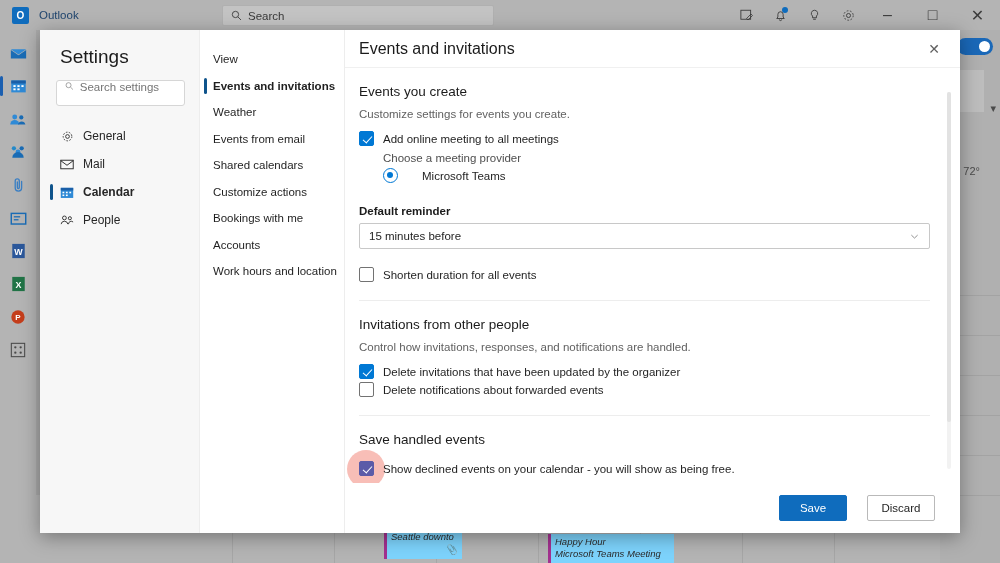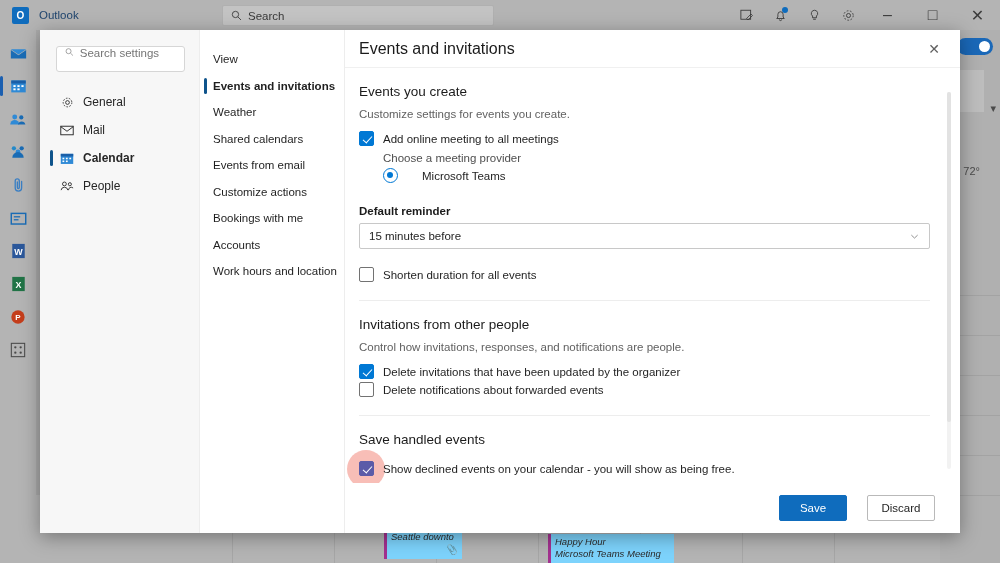--- a/index.html
+++ b/index.html
@@ -370,20 +370,21 @@
     </div>
     <div class="evt" style="left:512px; top:39px; width:126px; height:29px;">
       <div>Happy Hour</div>
       <div>Microsoft Teams Meeting</div>
     </div>
   </div>
 
   <div class="dialog">
 
     <div class="pane-left">
+      <div class="st-title">Settings</div>
       <div class="st-search">
         <svg width="10" height="10" viewBox="0 0 16 16">
           <circle cx="6.5" cy="6.5" r="4.6" fill="none" stroke="#8a8a8a" stroke-width="1.4"></circle>
           <line x1="10" y1="10" x2="14.5" y2="14.5" stroke="#8a8a8a" stroke-width="1.4"></line>
         </svg>
         <input placeholder="Search settings" style="">
       </div>
 
       <div class="nav-item">
         <span class="nav-ico">
@@ -429,22 +430,22 @@
           </svg>
         </span>
         <span>People</span>
       </div>
     </div>
 
     <div class="pane-mid">
       <div class="sub-item">View</div>
       <div class="sub-item active">Events and invitations</div>
       <div class="sub-item">Weather</div>
+      <div class="sub-item">Events from email</div>
       <div class="sub-item">Shared calendars</div>
-      <div class="sub-item">Events from email</div>
       <div class="sub-item">Customize actions</div>
       <div class="sub-item">Bookings with me</div>
       <div class="sub-item">Accounts</div>
       <div class="sub-item">Work hours and location</div>
     </div>
 
     <div class="pane-main">
       <div class="main-head">
         <div class="main-title">Events and invitations</div>
         <div class="close-x">✕</div>
@@ -477,21 +478,21 @@
         </div>
 
         <div class="cb-row">
           <span class="cb"></span>
           <span class="cb-label">Shorten duration for all events</span>
         </div>
 
         <div class="divider"></div>
 
         <div class="sec-title">Invitations from other people</div>
-        <div class="sec-desc">Control how invitations, responses, and notifications are people.</div>
+        <div class="sec-desc">Control how invitations, responses, and notifications are handled.</div>
 
         <div class="cb-row">
           <span class="cb on"></span>
           <span class="cb-label">Delete invitations that have been updated by the organizer</span>
         </div>
         <div class="cb-row">
           <span class="cb"></span>
           <span class="cb-label">Delete notifications about forwarded events</span>
         </div>
 

